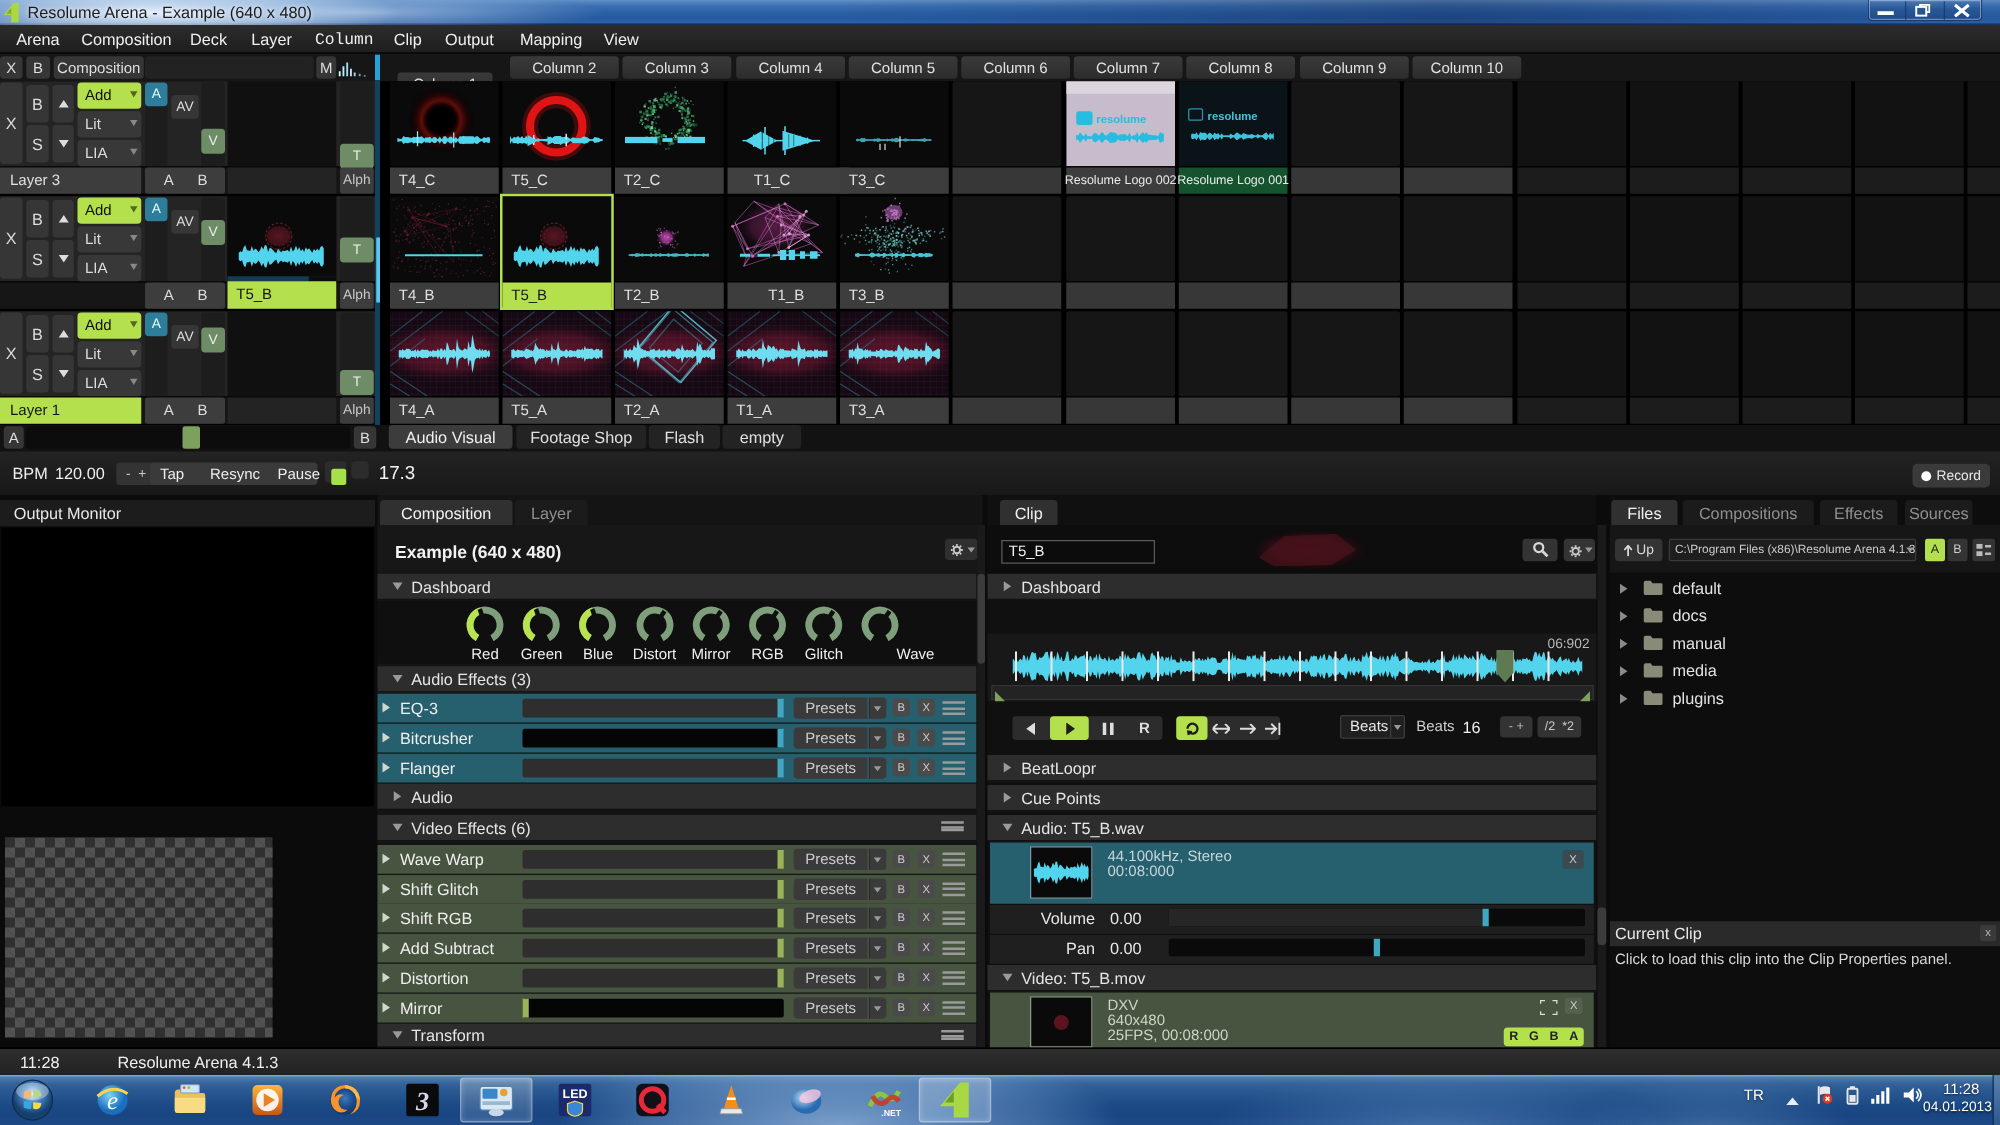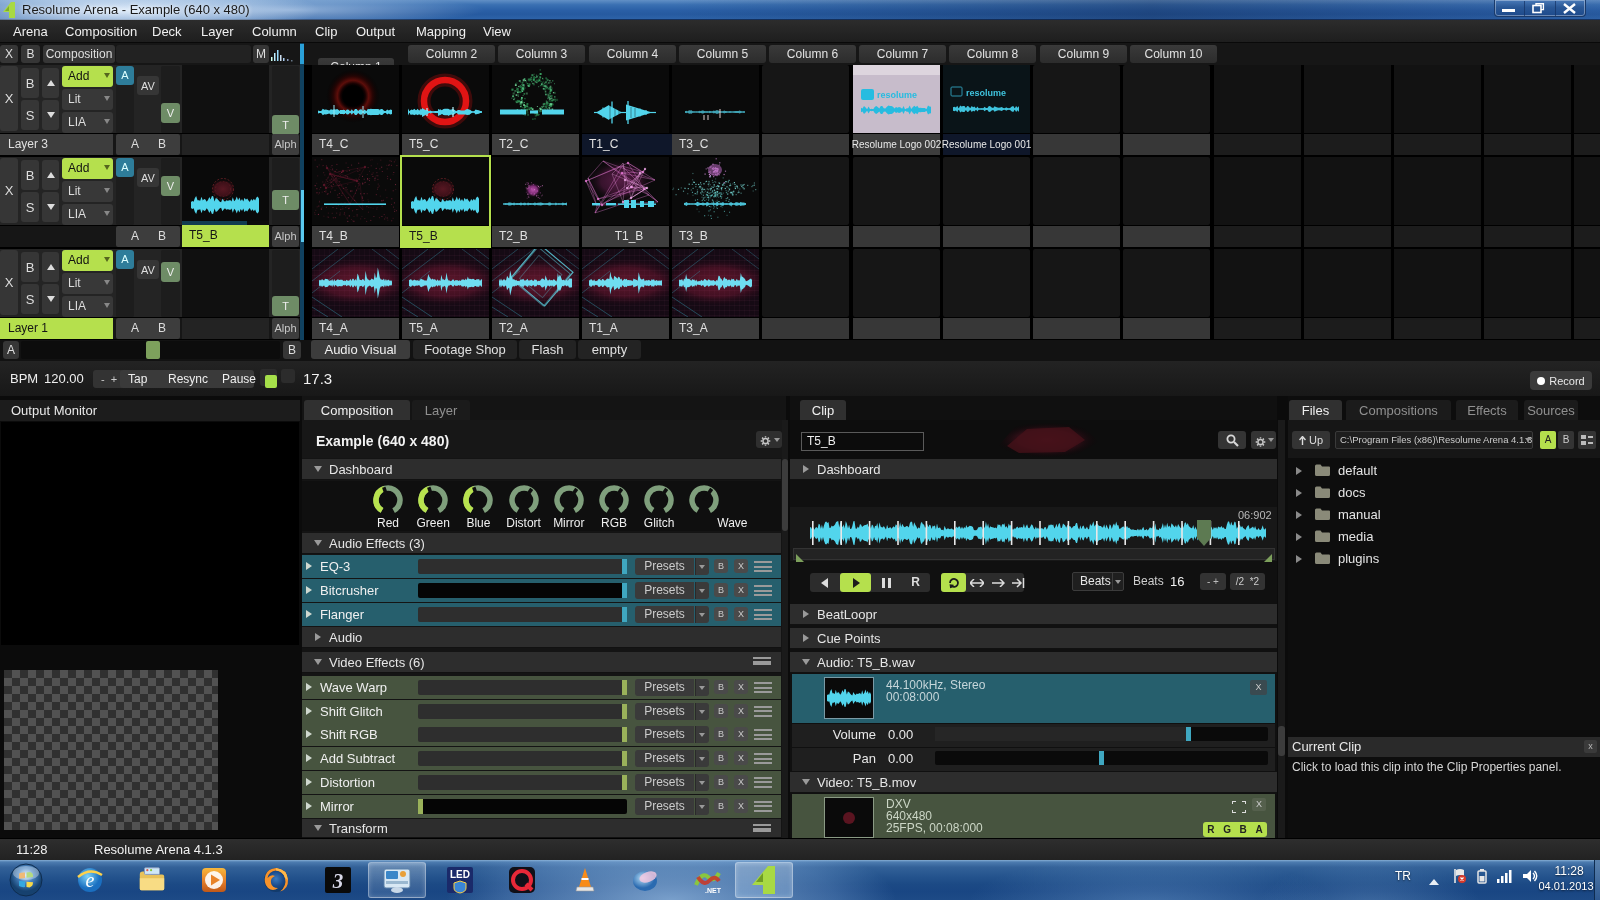--- a/index.html
+++ b/index.html
@@ -37,21 +37,21 @@
       </svg>
       <svg style="position:absolute;left:68px;top:3px;" width="16" height="11" viewBox="0 0 16 11">
         <path d="M2 1 L13 10 M13 1 L2 10" stroke="#fff" stroke-width="2.4"></path>
       </svg>
     </div>
     <div style="position:absolute;left:0px;top:20px;width:1600px;height:23px;background:linear-gradient(180deg,#2c2c2c,#1e1e1e);border-bottom:1px solid #090909;"></div>
     <div style="position:absolute;left:13px;top:24px;width:80px;height:16px;font-size:13px;color:#f0f0f0;line-height:16px;">Arena</div>
     <div style="position:absolute;left:65px;top:24px;width:80px;height:16px;font-size:13px;color:#f0f0f0;line-height:16px;">Composition</div>
     <div style="position:absolute;left:152px;top:24px;width:80px;height:16px;font-size:13px;color:#f0f0f0;line-height:16px;">Deck</div>
     <div style="position:absolute;left:201px;top:24px;width:80px;height:16px;font-size:13px;color:#f0f0f0;line-height:16px;">Layer</div>
-    <div style="position:absolute;left:252px;top:24px;width:80px;height:16px;font-size:13px;color:#f0f0f0;line-height:16px;">Column</div>
+    <div style="position:absolute;left:252px;top:24px;width:80px;height:16px;font-size:13px;color:#f0f0f0;line-height:16px;font-family:Liberation Mono, monospace;">Column</div>
     <div style="position:absolute;left:315px;top:24px;width:80px;height:16px;font-size:13px;color:#f0f0f0;line-height:16px;">Clip</div>
     <div style="position:absolute;left:356px;top:24px;width:80px;height:16px;font-size:13px;color:#f0f0f0;line-height:16px;">Output</div>
     <div style="position:absolute;left:416px;top:24px;width:80px;height:16px;font-size:13px;color:#f0f0f0;line-height:16px;">Mapping</div>
     <div style="position:absolute;left:483px;top:24px;width:80px;height:16px;font-size:13px;color:#f0f0f0;line-height:16px;">View</div>
     <div style="position:absolute;left:0px;top:43px;width:1600px;height:22px;background:#161616;"></div>
     <div class="btn" style="left:0px;top:45px;width:18px;height:18px;">X</div>
     <div class="btn" style="left:21px;top:45px;width:19px;height:18px;">B</div>
     <div class="btn" style="left:43px;top:45px;width:72px;height:18px;">Composition</div>
     <div style="position:absolute;left:116px;top:45px;width:135px;height:18px;background:#222;border-radius:3px;"></div>
     <div class="btn" style="left:253px;top:45px;width:16px;height:18px;">M</div>
@@ -426,21 +426,21 @@
       <svg width="87" height="68" viewBox="0 0 87 68" style="display:block;background:#0a0a0a;">
         <rect x="12" y="46.9" width="62" height="1.2" fill="#52d5ec"></rect>
         <polygon points="14,47.5 27,40 27,55" fill="#52d5ec"></polygon>
         <polygon points="40,47.5 27,40.5 27,54.5" fill="#52d5ec"></polygon>
         <polygon points="44,39.5 44,55.5 70,47.5" fill="#52d5ec"></polygon>
         <path d="M30 36.5 V58.5 M46 36 V59" stroke="#52d5ec" stroke-width="1.3"></path>
         <path d="M21 42.5 V52.5 M58 43.5 V51.5 M64 45 V50" stroke="#52d5ec" stroke-width="1.1"></path>
         <path d="M28 41 V54 M33 42 V53 M37 43 V52 M49 42 V53 M53 43 V52" stroke="#0a0a0a" stroke-width=".8" opacity=".5"></path>
       </svg>
     </div>
-    <div style="position:absolute;left:582px;top:134px;width:97px;height:21px;background:#0f172a;font-size:12px;color:#e0e0e0;line-height:21px;padding-left:7px;">T1_C</div>
+    <div style="position:absolute;left:582px;top:134px;width:97px;height:21px;background:#404040;font-size:12px;color:#e0e0e0;line-height:21px;padding-left:21px;">T1_C</div>
     <div style="position:absolute;left:672px;top:65px;width:87px;height:68px;background:#050505;">
       <svg width="87" height="68" viewBox="0 0 87 68" style="display:block;background:#0a0a0a;">
         <g transform="translate(13,13)" opacity="0.75">
           <polygon points="0.0,33.3 1.3,32.8 2.6,33.8 3.9,32.2 5.2,32.5 6.5,32.2 7.8,33.4 9.1,33.5 10.4,33.7 11.7,33.5 13.0,33.8 14.3,32.7 15.7,33.2 17.0,32.5 18.3,32.6 19.6,33.3 20.9,33.5 22.2,33.3 23.5,33.8 24.8,32.8 26.1,33.5 27.4,33.6 28.7,32.4 30.0,33.1 31.3,32.3 32.6,32.2 33.9,32.7 35.2,33.4 36.5,33.6 37.8,33.4 39.1,32.6 40.4,33.0 41.7,33.3 43.0,33.8 44.3,33.3 45.7,33.2 47.0,33.7 48.3,33.4 49.6,33.3 50.9,33.1 52.2,33.0 53.5,32.9 54.8,32.4 56.1,33.3 57.4,33.7 58.7,33.3 60.0,33.5 60.0,34.5 58.7,34.7 57.4,34.3 56.1,34.7 54.8,35.6 53.5,35.1 52.2,35.0 50.9,34.9 49.6,34.7 48.3,34.6 47.0,34.3 45.7,34.8 44.3,34.7 43.0,34.2 41.7,34.7 40.4,35.0 39.1,35.4 37.8,34.6 36.5,34.4 35.2,34.6 33.9,35.3 32.6,35.8 31.3,35.7 30.0,34.9 28.7,35.6 27.4,34.4 26.1,34.5 24.8,35.2 23.5,34.2 22.2,34.7 20.9,34.5 19.6,34.7 18.3,35.4 17.0,35.5 15.7,34.8 14.3,35.3 13.0,34.2 11.7,34.5 10.4,34.3 9.1,34.5 7.8,34.6 6.5,35.8 5.2,35.5 3.9,35.8 2.6,34.2 1.3,35.2 0.0,34.7" fill="#52d5ec" fill-opacity="1.0"></polygon>
           <rect x="0" y="33.4" width="60" height="1.2" fill="#52d5ec" fill-opacity="1.0"></rect>
         </g>
         <path d="M32 50 V55 M36 50 V55 M48 44 V53" stroke="#e8d8d8" stroke-width="1.2" opacity=".8"></path>
       </svg>
     </div>
     <div style="position:absolute;left:672px;top:134px;width:87px;height:21px;background:#3d3d3d;font-size:12px;color:#e0e0e0;line-height:21px;padding-left:7px;">T3_C</div>
@@ -463,21 +463,21 @@
       <svg width="87" height="68" viewBox="0 0 87 68" style="display:block;background:#0a0a0a;">
         <rect x="0" y="0" width="87" height="68" fill="#0a1418"></rect>
         <rect x="8" y="22" width="11" height="9" rx="1" fill="none" stroke="#2c93ad"></rect>
         <text x="23" y="31" font-family="Liberation Sans" font-size="9" fill="#3fc3dd" font-weight="bold">resolume</text>
         <g transform="translate(10,10)" opacity="1.0">
           <polygon points="0.0,32.2 1.4,31.7 2.9,32.4 4.3,30.8 5.7,33.6 7.2,30.5 8.6,31.4 10.0,31.1 11.5,31.1 12.9,33.0 14.3,31.1 15.8,31.6 17.2,33.2 18.7,30.9 20.1,32.3 21.5,31.4 23.0,33.4 24.4,31.5 25.8,33.6 27.3,33.4 28.7,33.3 30.1,33.5 31.6,31.8 33.0,33.0 34.4,33.0 35.9,31.1 37.3,31.2 38.7,32.4 40.2,33.0 41.6,31.3 43.0,31.9 44.5,32.5 45.9,32.7 47.3,32.5 48.8,32.1 50.2,33.1 51.7,33.6 53.1,32.2 54.5,33.0 56.0,33.5 57.4,32.8 58.8,31.5 60.3,31.0 61.7,33.6 63.1,31.1 64.6,32.7 66.0,31.0 66.0,37.0 64.6,35.3 63.1,36.9 61.7,34.4 60.3,37.0 58.8,36.5 57.4,35.2 56.0,34.5 54.5,35.0 53.1,35.8 51.7,34.4 50.2,34.9 48.8,35.9 47.3,35.5 45.9,35.3 44.5,35.5 43.0,36.1 41.6,36.7 40.2,35.0 38.7,35.6 37.3,36.8 35.9,36.9 34.4,35.0 33.0,35.0 31.6,36.2 30.1,34.5 28.7,34.7 27.3,34.6 25.8,34.4 24.4,36.5 23.0,34.6 21.5,36.6 20.1,35.7 18.7,37.1 17.2,34.8 15.8,36.4 14.3,36.9 12.9,35.0 11.5,36.9 10.0,36.9 8.6,36.6 7.2,37.5 5.7,34.4 4.3,37.2 2.9,35.6 1.4,36.3 0.0,35.8" fill="#3fc3dd" fill-opacity="1.0"></polygon>
           <rect x="0" y="33.4" width="66" height="1.2" fill="#3fc3dd" fill-opacity="1.0"></rect>
         </g>
       </svg>
     </div>
-    <div style="position:absolute;left:943px;top:134px;width:87px;height:21px;background:#0f172a;font-size:10px;color:#e8e8e8;display:flex;align-items:center;justify-content:center;white-space:nowrap;">Resolume Logo 001</div>
+    <div style="position:absolute;left:943px;top:134px;width:87px;height:21px;background:#14532d;font-size:10px;color:#e8e8e8;display:flex;align-items:center;justify-content:center;white-space:nowrap;">Resolume Logo 001</div>
     <div style="position:absolute;left:1033px;top:65px;width:87px;height:68px;background:#161616;border-radius:2px;"></div>
     <div style="position:absolute;left:1033px;top:134px;width:87px;height:21px;background:#373737;"></div>
     <div style="position:absolute;left:1123px;top:65px;width:87px;height:68px;background:#161616;border-radius:2px;"></div>
     <div style="position:absolute;left:1123px;top:134px;width:87px;height:21px;background:#373737;"></div>
     <div style="position:absolute;left:1214px;top:65px;width:87px;height:68px;background:#121212;"></div>
     <div style="position:absolute;left:1214px;top:134px;width:87px;height:21px;background:#1c1c1c;"></div>
     <div style="position:absolute;left:1304px;top:65px;width:87px;height:68px;background:#121212;"></div>
     <div style="position:absolute;left:1304px;top:134px;width:87px;height:21px;background:#1c1c1c;"></div>
     <div style="position:absolute;left:1394px;top:65px;width:87px;height:68px;background:#121212;"></div>
     <div style="position:absolute;left:1394px;top:134px;width:87px;height:21px;background:#1c1c1c;"></div>

